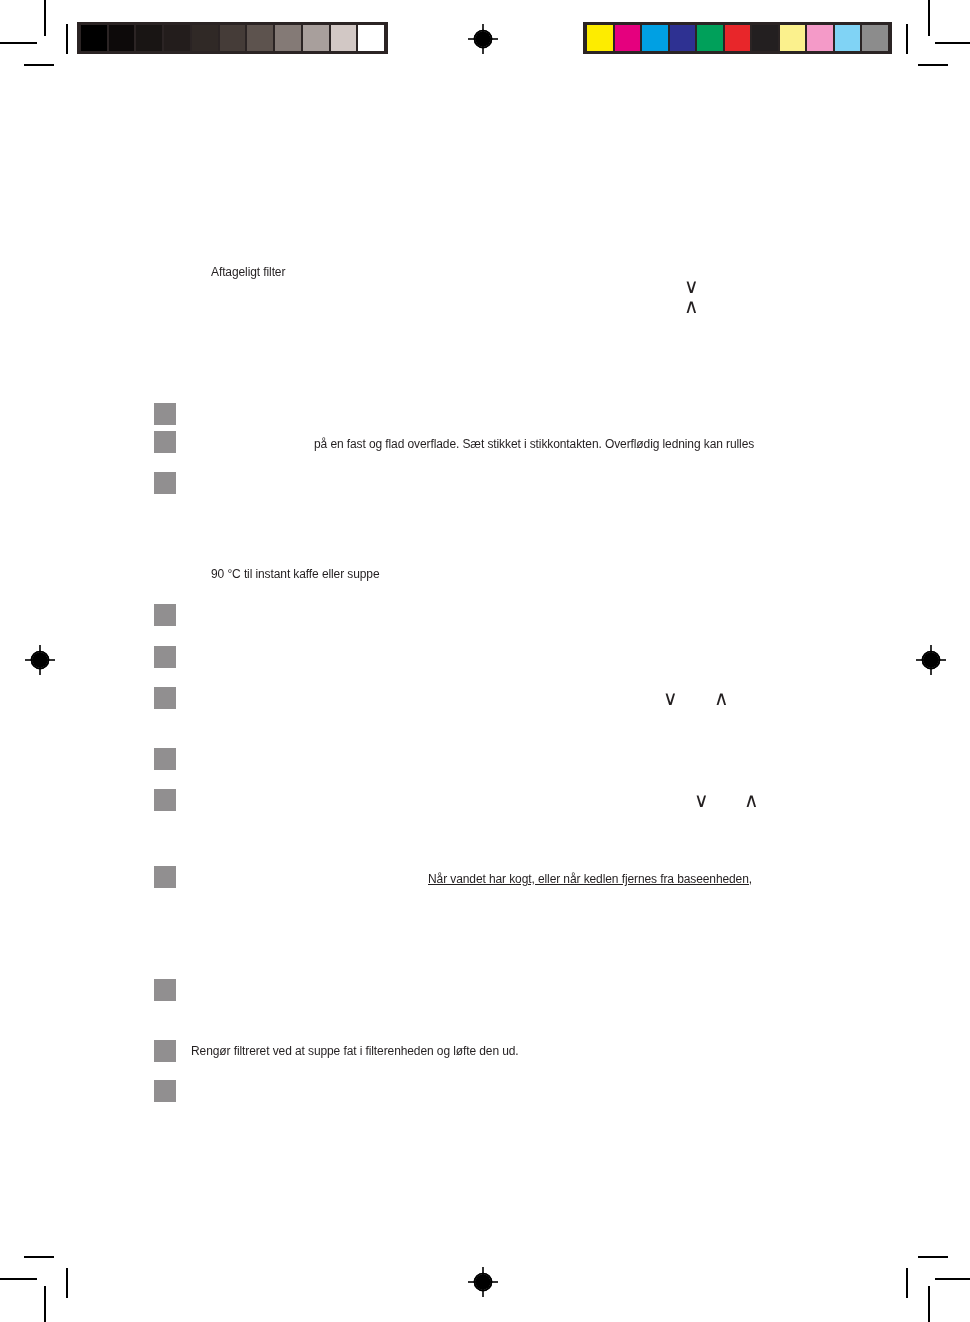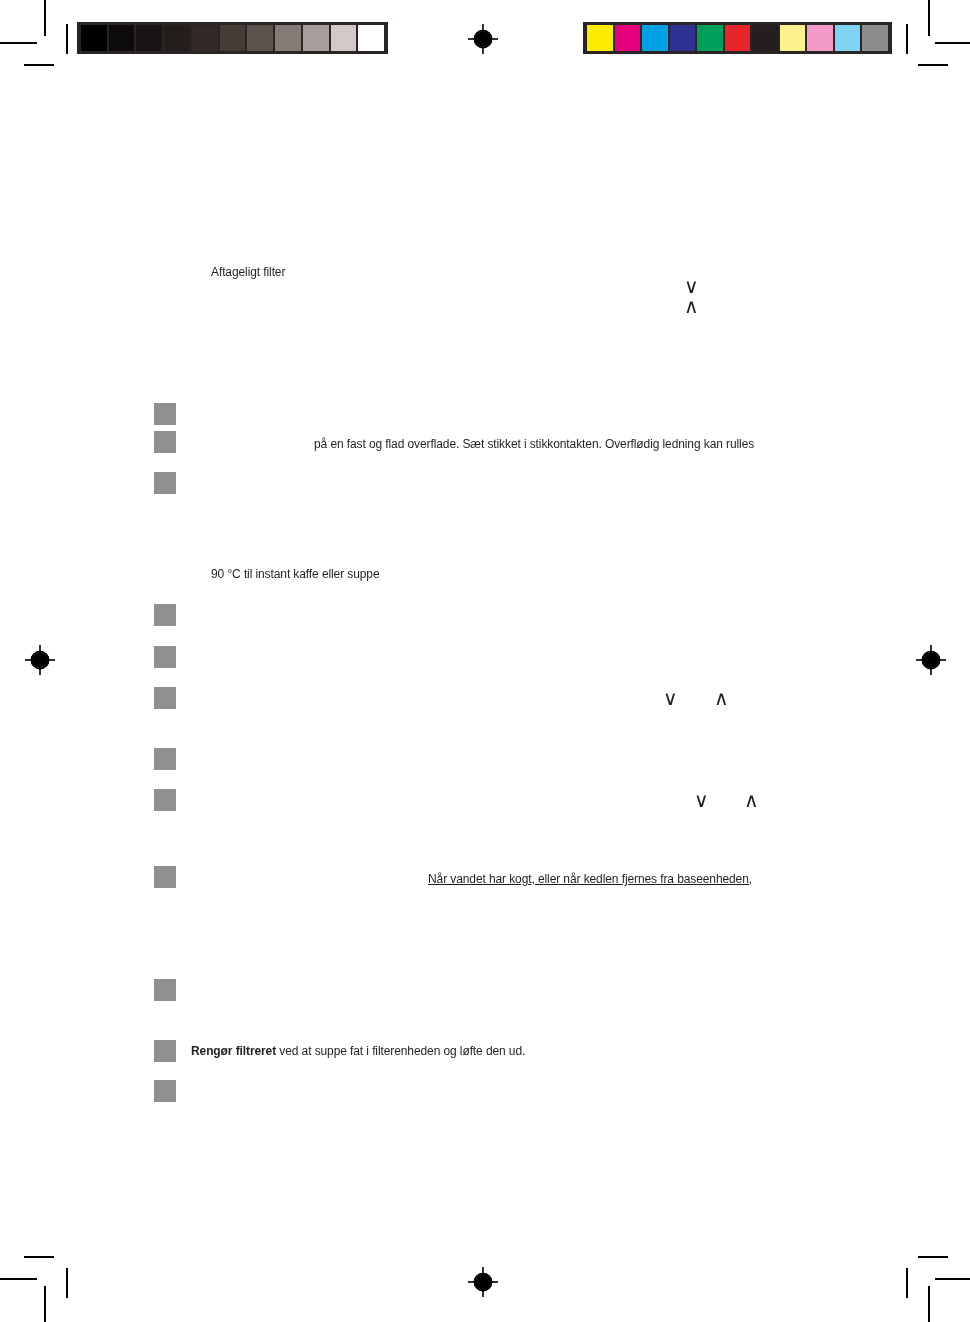--- a/index.html
+++ b/index.html
@@ -50,21 +50,21 @@
 
   
   .txt {
     position: absolute;
     color: #231f20;
     font-size: 12px;
     line-height: 1.35;
     white-space: nowrap;
     letter-spacing: -0.1px;
   }
-  .txt b { font-weight: bold; }
+  .txt b { font-weight: normal; }
 
   
   .step-square {
     position: absolute;
     width: 22px;
     height: 22px;
     background: #918f90;
   }
 
   

